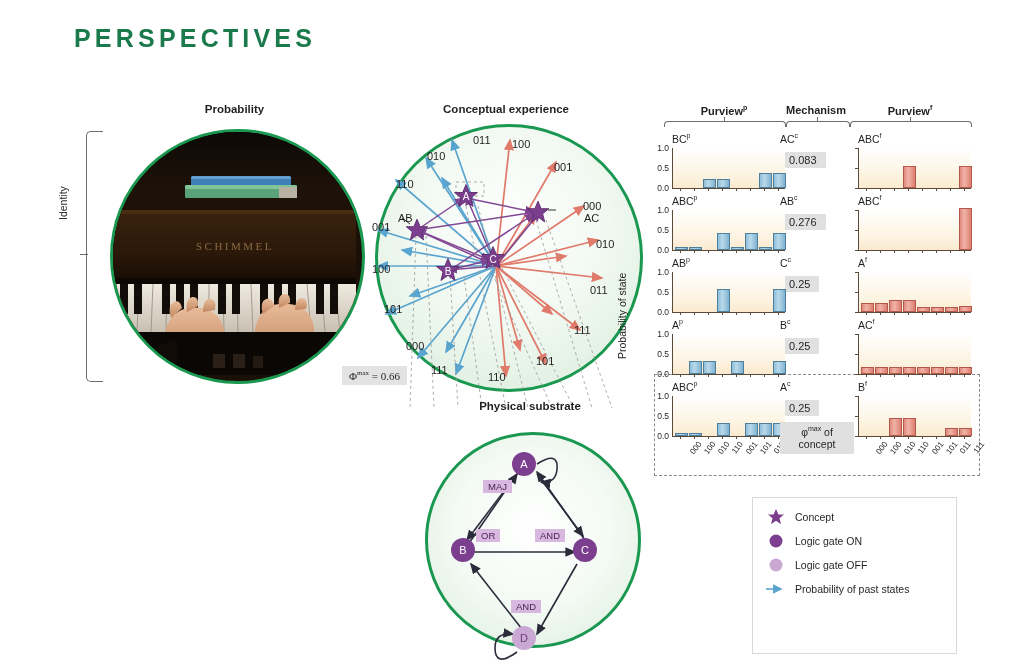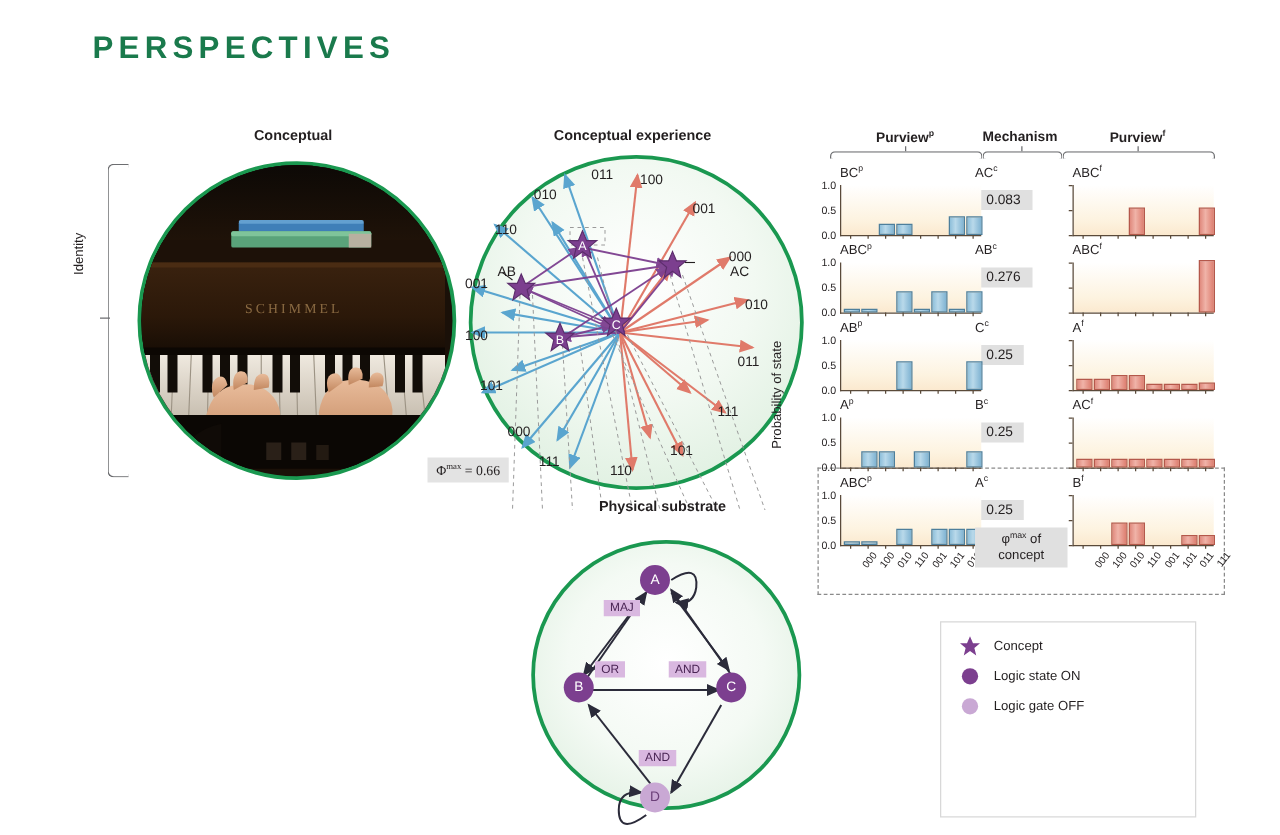--- a/index.html
+++ b/index.html
@@ -93,21 +93,21 @@
 </style>
 </head>
 <body>
 
 <div class="abs" id="perspectives-title">PERSPECTIVES</div>
 
 <div class="abs" id="identity-bracket"></div>
 <div class="abs" id="identity-tick"></div>
 <div class="abs" id="identity-label">Identity</div>
 
-<div class="abs panel-title" style="left:110px;top:103px;width:249px;">Conceptual</div>
+<div class="abs panel-title" style="left:110px;top:103px;width:249px;">Probability</div>
 
 <div class="abs" id="experience-circle">
 
   <svg width="243" height="243" viewBox="0 0 243 243" style="display:block">
     <defs>
       <linearGradient id="pianoTop" x1="0" y1="0" x2="0" y2="1">
         <stop offset="0%" stop-color="#0d0906"></stop>
           <stop offset="100%" stop-color="#241509"></stop>
       </linearGradient>
       <linearGradient id="pianoBody" x1="0" y1="0" x2="0" y2="1">
@@ -596,22 +596,34 @@
       <svg width="22" height="18" viewBox="0 0 22 18">
           <path transform="translate(11,9)" d="M0,-8 L2.4,-2.5 L8,-2.5 L3.5,1.3 L5,7.3 L0,3.7 L-5,7.3 L-3.5,1.3 L-8,-2.5 L-2.4,-2.5 z" fill="#7c3f8f"></path>
         </svg></span>
     <span class="legend-text">Concept</span>
   </div>
   <div class="legend-row" style="left:12px;top:32px">
     <span class="lg-icon">
       <svg width="22" height="18">
           <circle cx="11" cy="9" r="6.5" fill="#7c3f8f"></circle>
         </svg></span>
-    <span class="legend-text">Logic state ON</span>
+    <span class="legend-text">Logic gate ON</span>
   </div>
   <div class="legend-row" style="left:12px;top:56px">
     <span class="lg-icon">
       <svg width="22" height="18">
           <circle cx="11" cy="9" r="6.5" fill="#c9a8d4"></circle>
         </svg></span>
     <span class="legend-text">Logic gate OFF</span>
   </div>
+  <div class="legend-row" style="left:12px;top:80px">
+    <span class="lg-icon">
+      <svg width="22" height="18">
+          <defs>
+            <marker id="lgb" markerWidth="6" markerHeight="6" refX="5" refY="3" orient="auto">
+              <path d="M0,0 L6,3 L0,6 z" fill="#5aa5cf"></path>
+            </marker>
+          </defs>
+      <line x1="1" y1="9" x2="16" y2="9" stroke="#5aa5cf" stroke-width="1.6" marker-end="url(#lgb)"></line>
+        </svg></span>
+    <span class="legend-text">Probability of past states</span>
+  </div>
 </div>
 
 </body></html>

